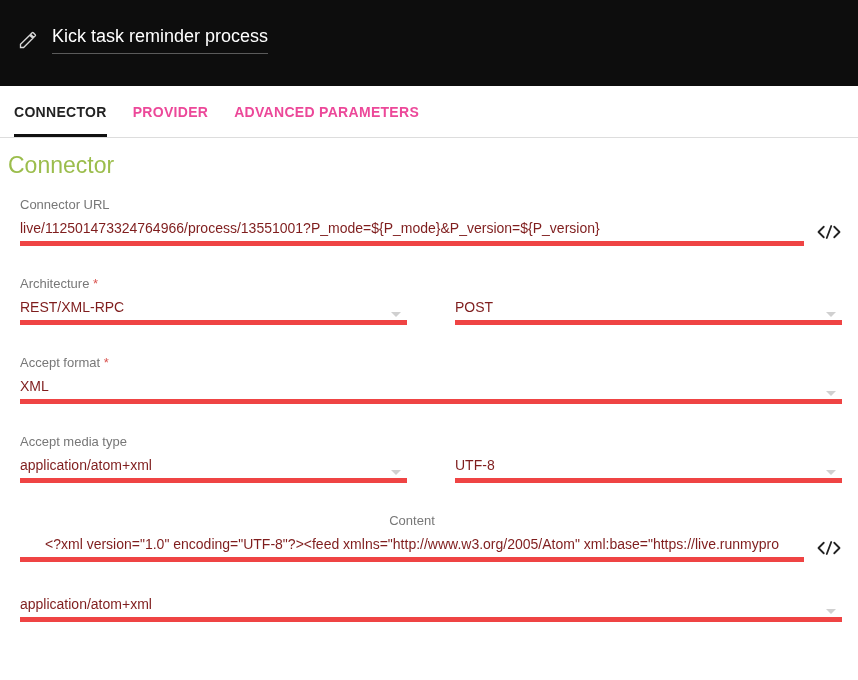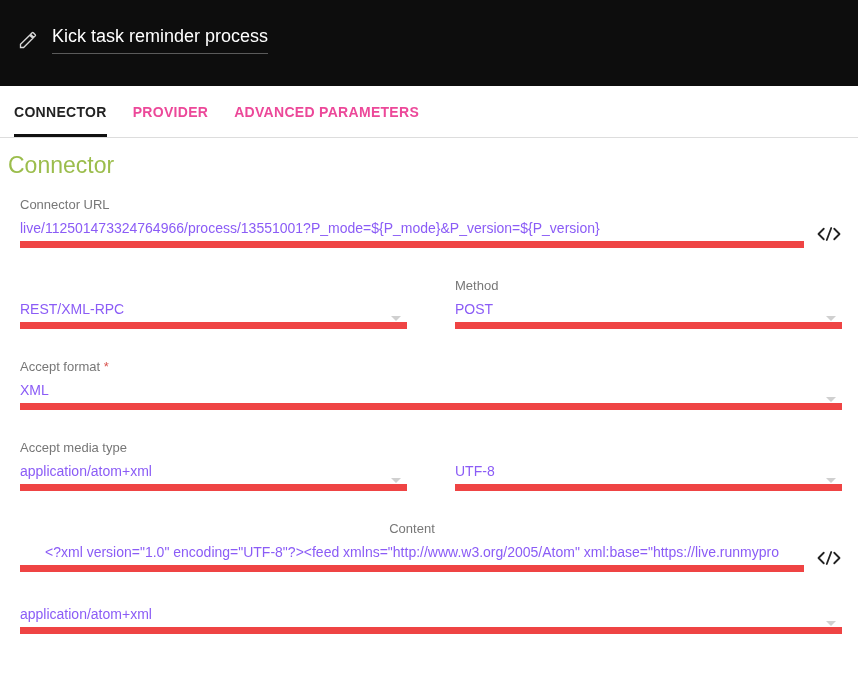--- a/index.html
+++ b/index.html
@@ -96,24 +96,24 @@
     margin-bottom: 4px;
     display: block;
   }
   .required::after {
     content: " *";
     color: #d9534f;
   }
   .field-input {
     width: 100%;
     border: none;
-    border-bottom: 7px solid #ef4444;
+    border-bottom: 5px solid #ef4444;
     padding: 4px 0 5px 0;
     font-size: 14px;
-    color: #8b5cf6;
+    color: #7f1d1d;
     background: transparent;
     outline: none;
     white-space: nowrap;
     overflow: hidden;
     text-overflow: ellipsis;
   }
   .select-wrap {
     position: relative;
   }
   .chevron {
@@ -174,25 +174,25 @@
             <polyline points="9,3 2,10 9,17"></polyline>
             <line x1="13" y1="18" x2="19" y2="2"></line>
             <polyline points="23,3 30,10 23,17"></polyline>
           </svg>
         </span>
       </div>
     </div>
 
     <div class="row">
       <div class="field select-wrap">
+        <span class="field-label required">Architecture</span>
         <div class="field-input">REST/XML-RPC</div>
         <span class="chevron"></span>
       </div>
       <div class="field select-wrap">
-        <span class="field-label">Method</span>
         <div class="field-input">POST</div>
         <span class="chevron"></span>
       </div>
     </div>
 
     <div class="row">
       <div class="field full select-wrap">
         <span class="field-label required">Accept format</span>
         <div class="field-input">XML</div>
         <span class="chevron"></span>

